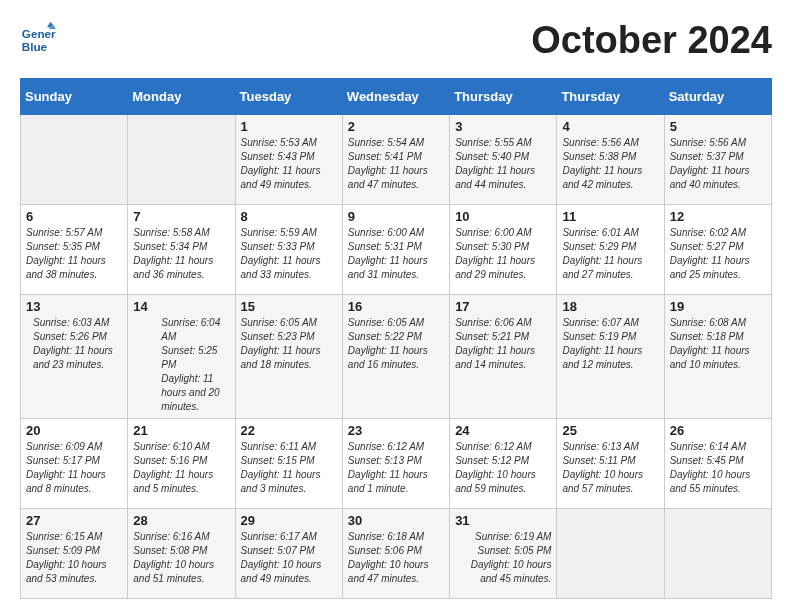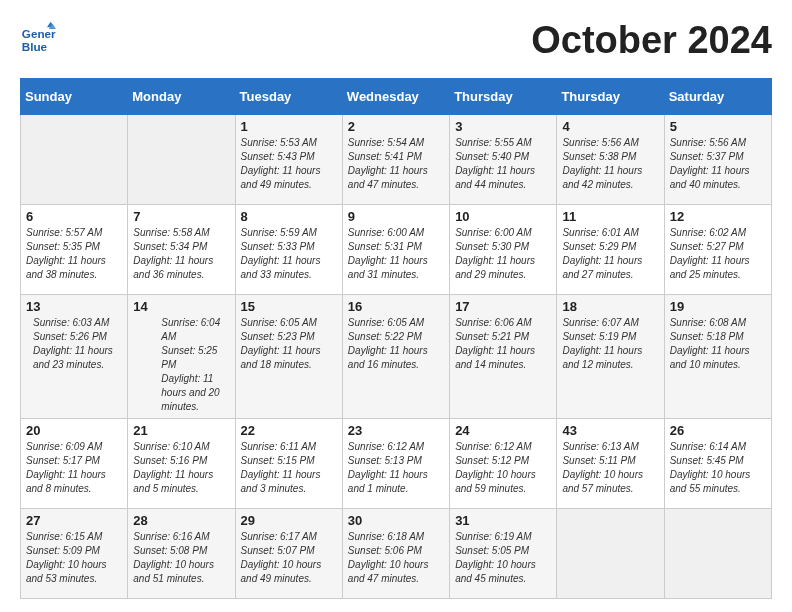--- a/index.html
+++ b/index.html
@@ -260,21 +260,21 @@
 Sunset: 5:13 PM
 Daylight: 11 hours and 1 minute.</div>
         </td>
         <td>
           <span class="day-number">24</span>
           <div class="day-info" style="white-space: pre-line;">Sunrise: 6:12 AM
 Sunset: 5:12 PM
 Daylight: 10 hours and 59 minutes.</div>
         </td>
         <td>
-          <span class="day-number">43</span>
+          <span class="day-number">25</span>
           <div class="day-info" style="white-space: pre-line;">Sunrise: 6:13 AM
 Sunset: 5:11 PM
 Daylight: 10 hours and 57 minutes.</div>
         </td>
         <td>
           <span class="day-number">26</span>
           <div class="day-info" style="white-space: pre-line;">Sunrise: 6:14 AM
 Sunset: 5:45 PM
 Daylight: 10 hours and 55 minutes.</div>
         </td>
@@ -299,21 +299,21 @@
 Daylight: 10 hours and 49 minutes.</div>
         </td>
         <td>
           <span class="day-number">30</span>
           <div class="day-info" style="white-space: pre-line;">Sunrise: 6:18 AM
 Sunset: 5:06 PM
 Daylight: 10 hours and 47 minutes.</div>
         </td>
         <td>
           <span class="day-number">31</span>
-          <div class="day-info" style="white-space: pre-line;">Sunrise: 6:19 AM
+          <div class="day-info" style="white-space: pre-line; text-align: right;">Sunrise: 6:19 AM
 Sunset: 5:05 PM
 Daylight: 10 hours and 45 minutes.</div>
         </td>
         <td class="empty-cell"></td>
         <td class="empty-cell"></td>
       </tr>
     </tbody>
 </table>
 
 </body></html>

